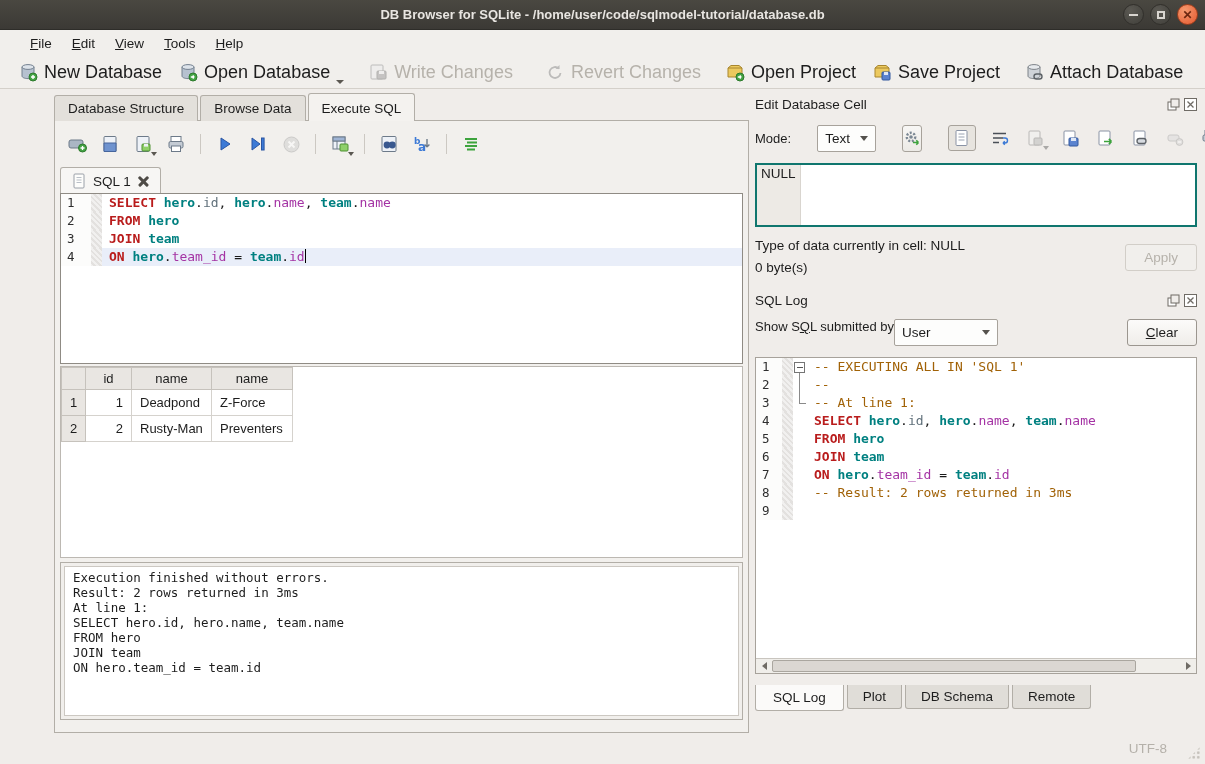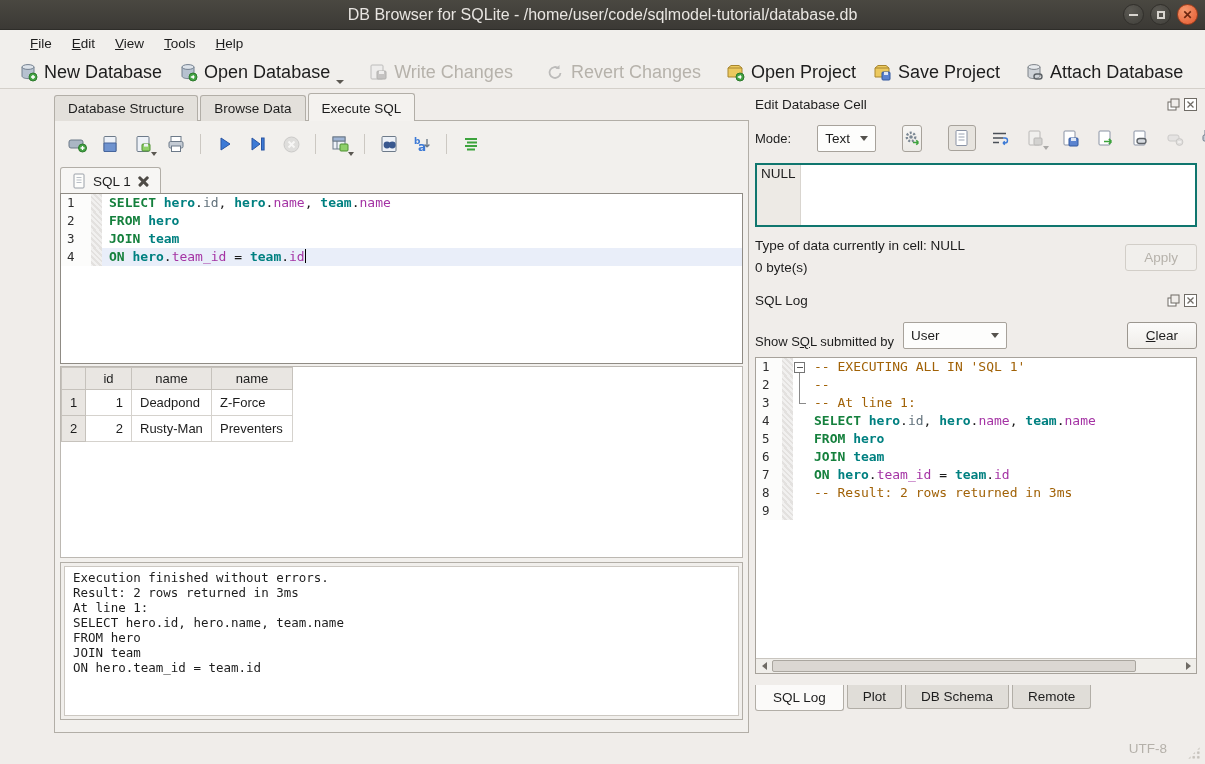--- a/index.html
+++ b/index.html
@@ -2,21 +2,21 @@
 <html><head>
 <meta charset="utf-8">
 <style>
   * { margin:0; padding:0; box-sizing:border-box; }
   html,body { width:1205px; height:764px; }
   body { font-family:"Liberation Sans", sans-serif; font-size:13px; color:#1d1d1d; background:#f0edea; }
   .app { position:relative; width:1205px; height:764px; overflow:hidden; background:#f0edea; display:flex; flex-direction:column; }
 
   
   .titlebar { height:30px; flex:0 0 30px; background:linear-gradient(#4a4841,#3b3935); border-bottom:1px solid #2e2d29; display:flex; align-items:center; justify-content:center; position:relative; }
-  .titlebar .title { color:#e8e5e1; font-weight:normal; font-size:16px; }
+  .titlebar .title { color:#e8e5e1; font-weight:bold; font-size:13px; }
   .winbtns { position:absolute; right:7px; top:4px; display:flex; gap:6px; }
   .winbtn { width:21px; height:21px; border-radius:50%; background:radial-gradient(circle at 35% 30%, #5b5953, #403f3a); border:1px solid #312f2b; display:flex; align-items:center; justify-content:center; }
   .winbtn .bar { width:9px; height:2px; background:#d8d5d0; }
   .winbtn .sq { width:8px; height:8px; border:2px solid #d8d5d0; }
   .winbtn.close { background:radial-gradient(circle at 35% 30%, #f59a70, #e4582e); border-color:#a03e1c; }
   .winbtn.close .x { color:#6d2710; font-weight:bold; font-size:12px; line-height:1; }
 
   
   .menubar { height:26px; flex:0 0 26px; background:#f1efec; display:flex; align-items:center; padding-left:20px; }
   .menuitem { padding:4px 10px; font-size:13.5px; cursor:default; }
@@ -59,21 +59,21 @@
   .subtab .close-x::after { transform:rotate(-45deg); }
 
   
   .codebox { background:#fff; border:1px solid #8f8b84; font-family:"DejaVu Sans Mono", monospace; font-size:13px; overflow:hidden; }
   .editorbox { height:171px; flex:0 0 171px; margin-top:-1px; }
   .cl { display:flex; height:18px; line-height:18px; white-space:pre; }
   .cl .gut { flex:0 0 30px; padding-left:6px; color:#2e2e2e; background:#fcfcfb; font-size:12.5px; }
   .cl .hatch { flex:0 0 11px; background:repeating-linear-gradient(45deg,#f1f0ef 0 2px,#e3e1df 2px 4px); }
   .cl .code { flex:1; padding-left:7px; color:#1a1a1a; }
   .cl.active .code { background:#e9eef9; }
-  .k { color:#15803d; font-weight:bold; }
+  .k { color:#b91c1c; font-weight:bold; }
   .t { color:#008080; font-weight:bold; }
   .f { color:#a433a4; }
   .g { color:#60707a; }
   .c { color:#a16207; }
   .p { color:#1a1a1a; }
   .caret { display:inline-block; width:1.5px; height:14px; background:#000; vertical-align:-2px; }
   .fold { flex:0 0 14px; position:relative; }
   .fold.box::before { content:""; position:absolute; left:1px; top:4px; width:9px; height:9px; border:1px solid #757575; background:#fff; }
   .fold.box::after { content:""; position:absolute; left:3.5px; top:9px; width:6px; height:1px; background:#555; }
   .fold .stem { position:absolute; left:6px; top:15px; bottom:0; width:1px; background:#8a8a8a; }
@@ -112,21 +112,21 @@
   .cellicons .ibtn { width:22px; height:22px; display:flex; align-items:center; justify-content:center; position:relative; }
   .cellicons .ibtn.boxed { border:1px solid #a7a29b; background:#e7e4df; border-radius:3px; width:28px; height:26px; }
 
   .cellbox { margin-top:10px; height:64px; flex:0 0 64px; border:2px solid #0f766e; background:#fff; display:flex; }
   .cellbox .nullgut { flex:0 0 40px; background:#edeae5; border-right:1px solid #d9d5cf; padding:1px 4px; font-size:13.5px; }
   .typerow { margin-top:8px; display:flex; align-items:center; justify-content:space-between; height:44px; flex:0 0 44px; }
   .typecol div { line-height:22px; font-size:13.5px; }
   .btn { height:27px; border:1px solid #9b968f; border-radius:3px; background:linear-gradient(#fcfbfa,#efede9); padding:0 18px; font-size:13.5px; display:flex; align-items:center; }
   .btn.disabled { border-color:#d2cec8; color:#b6b2ab; background:#f1efec; }
 
-  .filterrow { margin-top:8px; display:flex; align-items:flex-end; gap:9px; height:30px; flex:0 0 30px; }
+  .filterrow { margin-top:8px; display:flex; align-items:flex-start; height:30px; flex:0 0 30px; }
   .filterrow .spacer { flex:1; }
 
   .logwrap { margin-top:8px; border:1px solid #a7a29b; background:#fff; flex:0 0 317px; height:317px; display:flex; flex-direction:column; overflow:hidden; }
   .logbox { flex:1; font-family:"DejaVu Sans Mono", monospace; font-size:13px; overflow:hidden; }
   .logbox .gut { flex:0 0 26px; }
   .hscroll { flex:0 0 15px; border-top:1px solid #c9c5bf; background:#f0eeea; display:flex; }
   .hs-arrow { width:16px; display:flex; align-items:center; justify-content:center; }
   .hs-arrow .tri-l { width:0; height:0; border-top:4px solid transparent; border-bottom:4px solid transparent; border-right:5px solid #6f6b65; }
   .hs-arrow .tri-r { width:0; height:0; border-top:4px solid transparent; border-bottom:4px solid transparent; border-left:5px solid #6f6b65; }
   .hs-track { flex:1; position:relative; }

